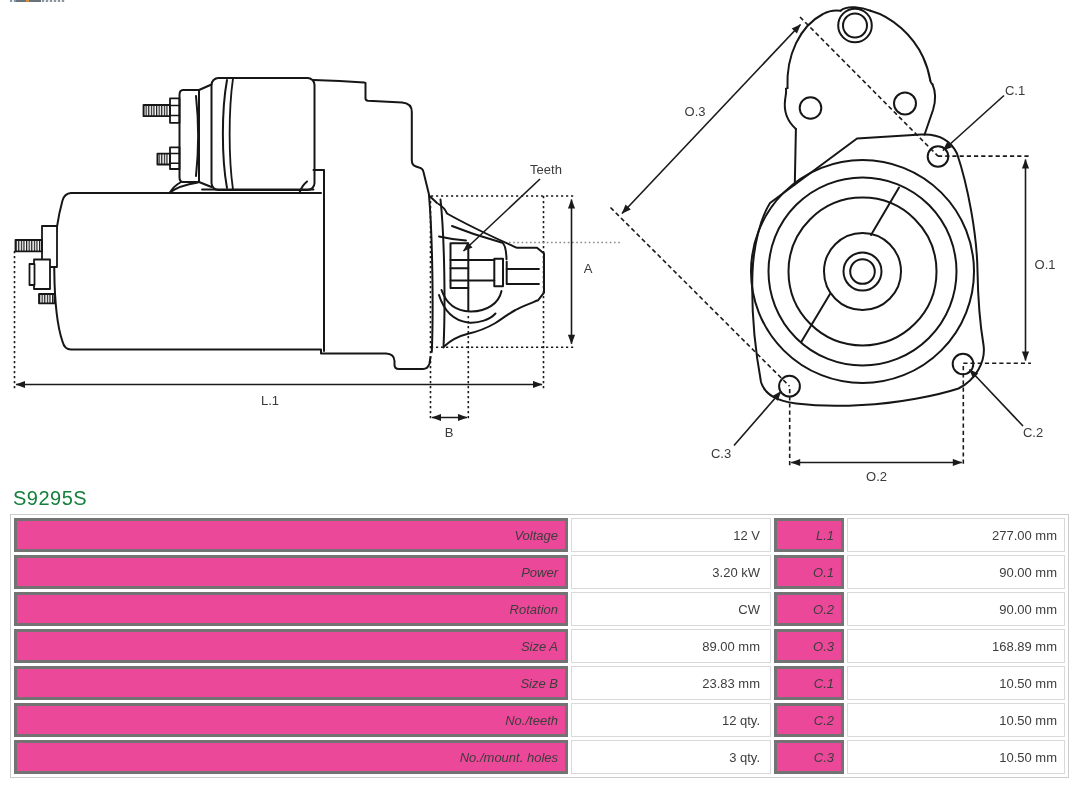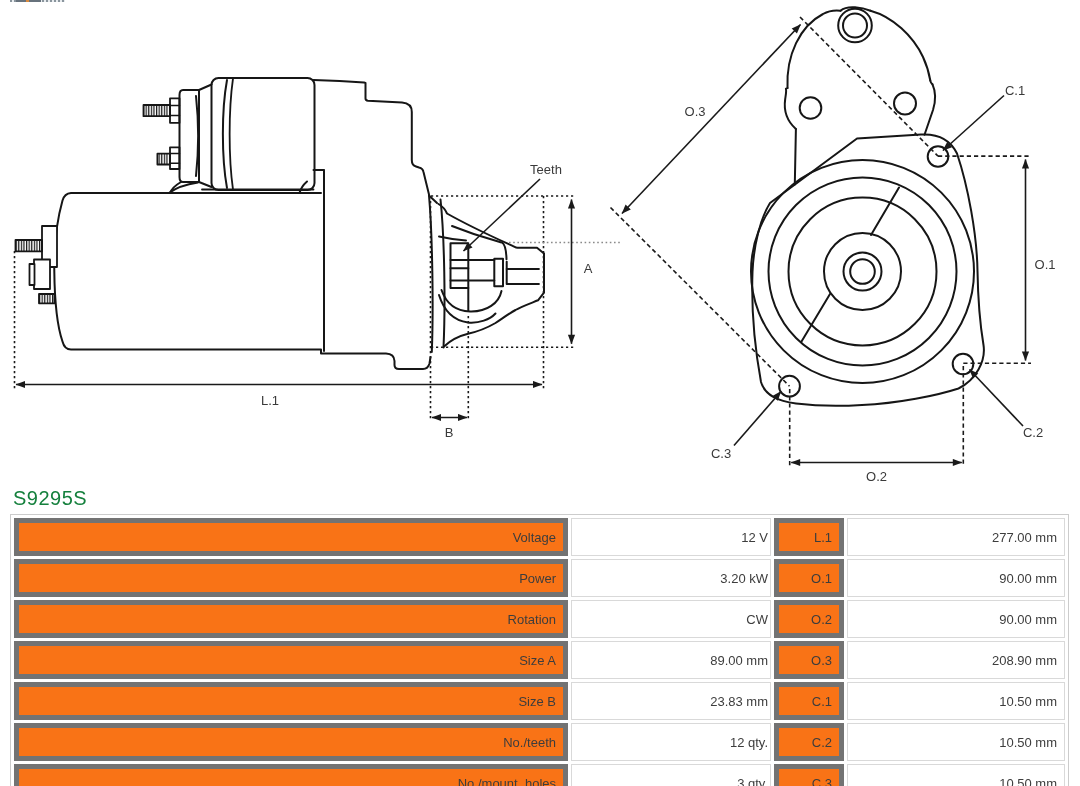--- a/index.html
+++ b/index.html
@@ -4,23 +4,23 @@
 <style>
   html,body{margin:0;padding:0;background:#fff;width:1080px;height:786px;overflow:hidden;}
   body{font-family:"Liberation Sans",sans-serif;position:relative;}
   #logo{position:absolute;left:10px;top:0;width:55px;height:2px;
     background:repeating-linear-gradient(90deg,#8a959d 0 2px,#e8ecef 2px 4px);}
   #title{position:absolute;left:13px;top:487px;font-size:20px;color:#15803d;letter-spacing:0.5px;}
   table{position:absolute;left:10px;top:514px;width:1058px;border:1px solid #cccccc;
     border-collapse:separate;border-spacing:3px;table-layout:fixed;}
   td{height:28px;font-size:13px;color:#3d3d3d;text-align:right;padding:0 7px 0 0;
     overflow:hidden;white-space:nowrap;}
-  td.g{background:#f97316;border:5px solid #737373;}
+  td.g{background:#ec4899;border:3px solid #737373;font-style:italic;}
   td.w{background:#ffffff;border:1px solid #d9d9d9;}
-  td.v2{padding-right:2px;}
+  td.v2{padding-right:10px;}
   svg{position:absolute;left:0;top:0;}
   svg text{font-family:"Liberation Sans",sans-serif;font-size:13px;fill:#3a3a3a;}
 </style>
 </head>
 <body>
 <div id="logo"></div>
 <div style="position:absolute;left:16px;top:0;width:25px;height:2px;background:#67727c;"></div>
 <div style="position:absolute;left:26px;top:0;width:3px;height:2px;background:#d88a3f;"></div>
 <div id="title">S9295S</div>
 <table>
@@ -46,21 +46,21 @@
  <tr>
         <td class="g">Rotation</td>
         <td class="w v2">CW</td>
         <td class="g">O.2</td>
         <td class="w">90.00 mm</td>
       </tr>
  <tr>
         <td class="g">Size A</td>
         <td class="w v2">89.00 mm</td>
         <td class="g">O.3</td>
-        <td class="w">208.90 mm</td>
+        <td class="w">168.89 mm</td>
       </tr>
  <tr>
         <td class="g">Size B</td>
         <td class="w v2">23.83 mm</td>
         <td class="g">C.1</td>
         <td class="w">10.50 mm</td>
       </tr>
  <tr>
         <td class="g">No./teeth</td>
         <td class="w v2">12 qty.</td>

